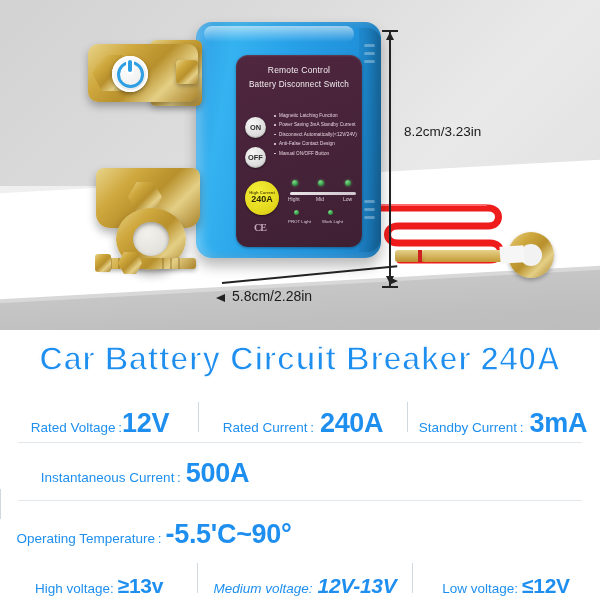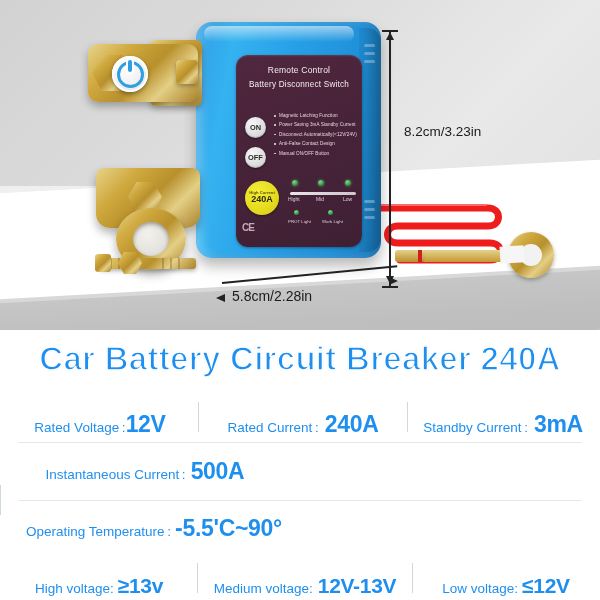--- a/index.html
+++ b/index.html
@@ -58,22 +58,22 @@
               background:#e7d5e0;border-radius:50%;}
   .bullets{margin:0;padding:0;}
 
   .badge{position:absolute;left:9px;top:126px;width:34px;height:34px;border-radius:50%;
          background:radial-gradient(circle at 38% 32%,#f4ef3a,#e3d81c 65%,#cdc013 100%);
          box-shadow:0 1px 2px rgba(0,0,0,.45);
          display:flex;flex-direction:column;align-items:center;justify-content:center;}
   .badge-top{font-size:4.2px;font-weight:bold;color:#5d4f07;line-height:1;}
   .badge-val{font-size:9px;font-weight:bold;color:#2d2705;line-height:1.05;}
 
-  .ce{position:absolute;left:6px;top:167px;font-size:10px;color:#c4a9b8;font-weight:bold;
-      font-family:Liberation Sans, sans-serif;letter-spacing:-1px;}
+  .ce{position:absolute;left:18px;top:167px;font-size:10px;color:#c4a9b8;font-weight:bold;
+      font-family:Liberation Serif, serif;letter-spacing:-1px;}
 
   .leds{position:absolute;left:52px;top:125px;width:70px;}
   .led{position:absolute;width:6px;height:6px;border-radius:50%;
        background:radial-gradient(circle at 35% 30%,#7de08a,#2f8a3e 70%,#1d5a28 100%);
        box-shadow:0 0 3px rgba(110,230,130,.55);}
   .led-bar{position:absolute;left:2px;top:12px;width:66px;height:2.5px;border-radius:2px;
        background:linear-gradient(90deg,#e9e4e8,#cfc6cd);}
   .led-lbl{position:absolute;font-size:5px;color:#ded0d9;}
   .sub-led{position:absolute;width:5px;height:5px;border-radius:50%;
        background:radial-gradient(circle at 35% 30%,#7de08a,#2d8a3c 70%,#1d5a28 100%);}
@@ -154,29 +154,29 @@
   .title-main{position:absolute;left:0;top:340px;width:600px;font-size:33px;letter-spacing:.3px;}
   .title-sub{position:absolute;left:0;top:512px;width:600px;font-size:21px;letter-spacing:.2px;}
 
   
   .spec-row{position:absolute;left:0;width:600px;display:flex;align-items:baseline;justify-content:center;}
   .row1{top:402px;}
   .row2{top:458px;flex-direction:column;}
   .row3{top:563px;}
   .cell{display:flex;align-items:baseline;justify-content:center;white-space:nowrap;}
   .lbl{color:#1f8fef;font-size:13.5px;}
-  .val{color:#1f8fef;font-size:23px;font-weight:bold;letter-spacing:-.3px;}
+  .val{color:#1f8fef;font-size:27px;font-weight:bold;letter-spacing:-.3px;}
   .val-sm{font-size:21px;}
   .sep-line{position:absolute;left:18px;width:564px;height:1px;background:#e2e8ec;}
   .sep1{top:442px;}
   .sep2{top:500px;}
 
   .r1c1{width:196px;} .r1c2{width:208px;} .r1c3{width:190px;}
   .r2c1{width:290px;} .r2c2{width:308px;}
-  .r3c1{width:196px;} .r3c2{width:214px;} .r3c3{width:186px;}
+  .r3c1{width:196px;} .r3c2{width:214px;font-style:italic;} .r3c3{width:186px;}
   .divh{width:1px;height:30px;background:#cfd8de;}
 </style>
 </head>
 <body>
 
 <div id="page">
 
   <div class="hero">
     <div class="wall"></div>
     <div class="table-top"></div>

